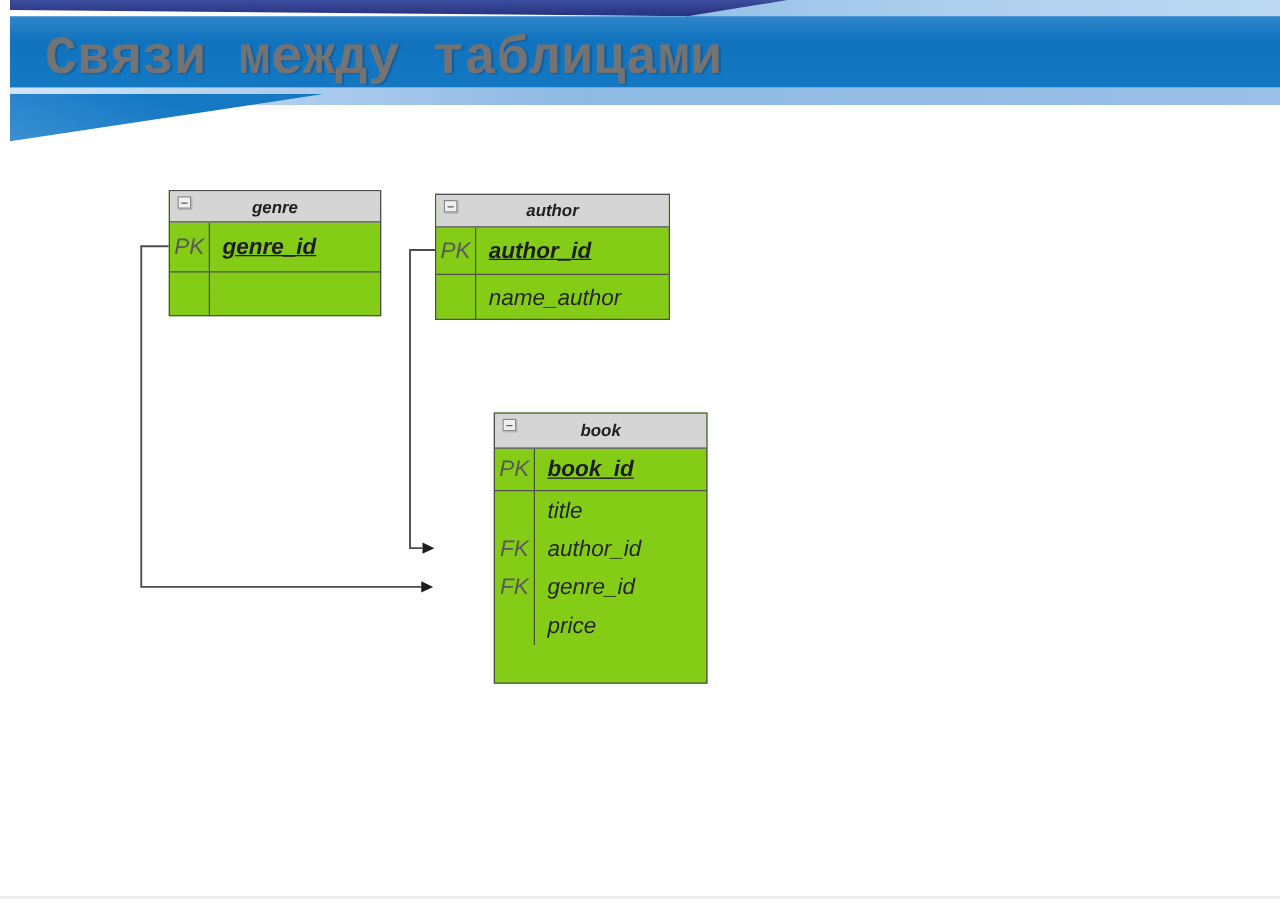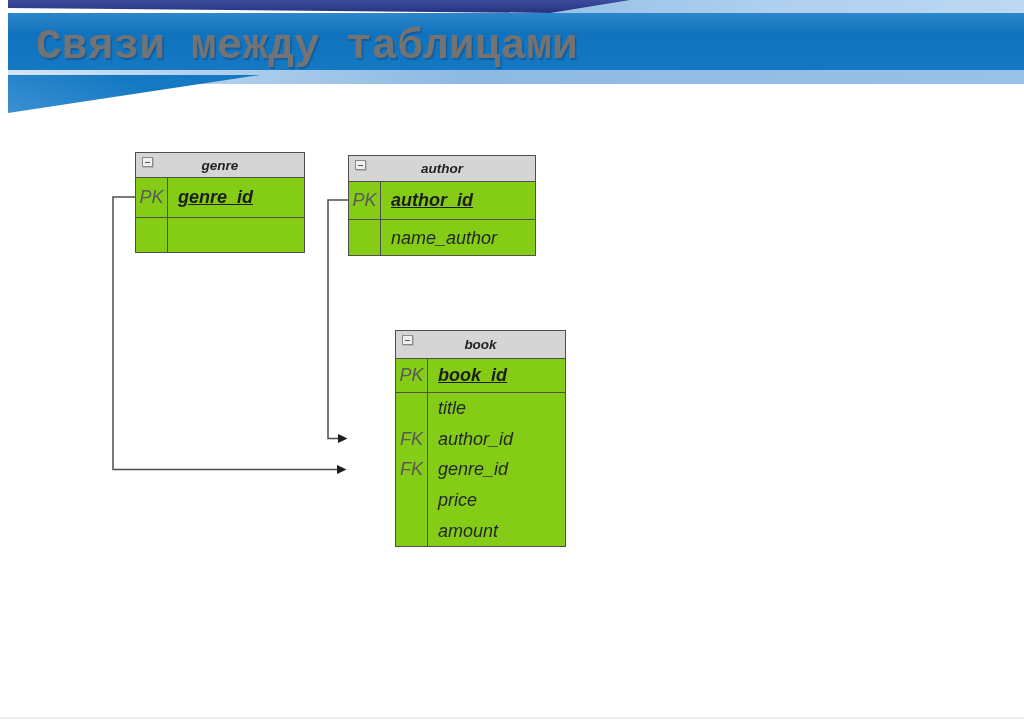--- a/index.html
+++ b/index.html
@@ -139,20 +139,16 @@
       <div class="et-field">author_id</div>
     </div>
     <div class="et-row body-row">
       <div class="et-key">FK</div>
       <div class="et-field">genre_id</div>
     </div>
     <div class="et-row body-row">
       <div class="et-key"></div>
       <div class="et-field">price</div>
     </div>
-    <div class="et-row body-row">
-      <div class="et-key"></div>
-      <div class="et-field">amount</div>
-    </div>
   </div>
 
   <div class="bottom-hairline"></div>
 </div>
 
 </body></html>

